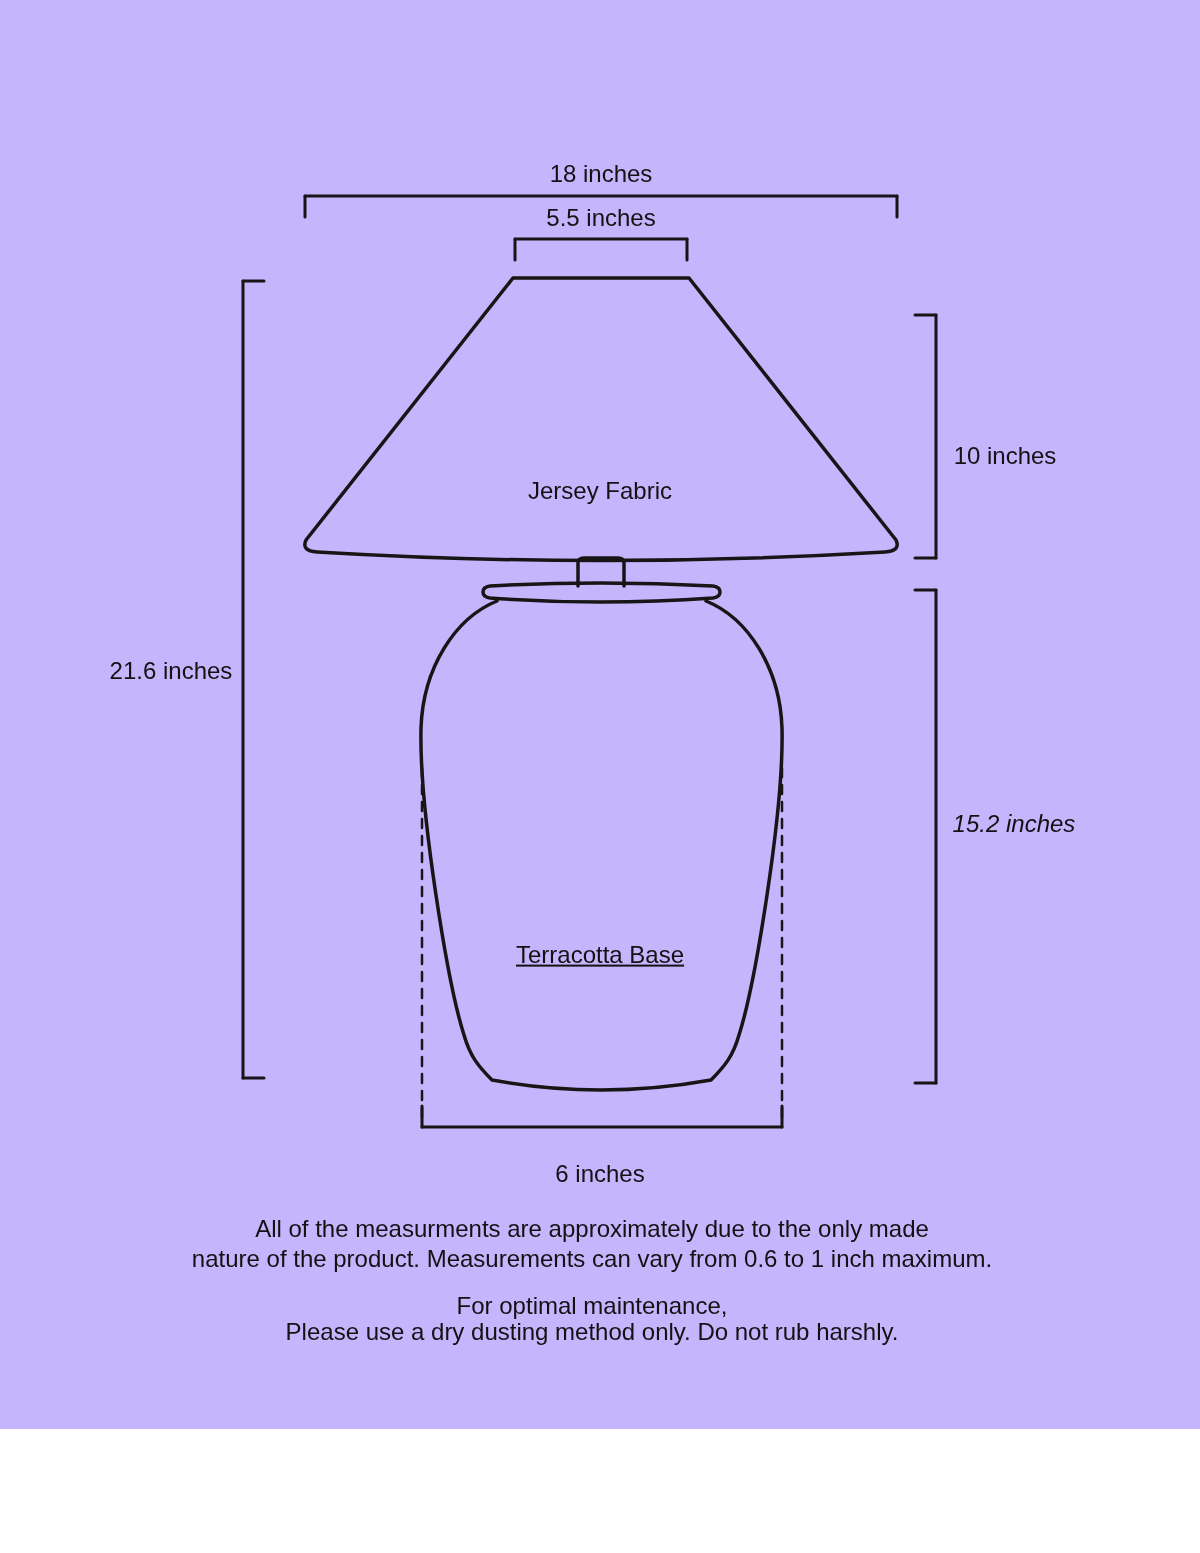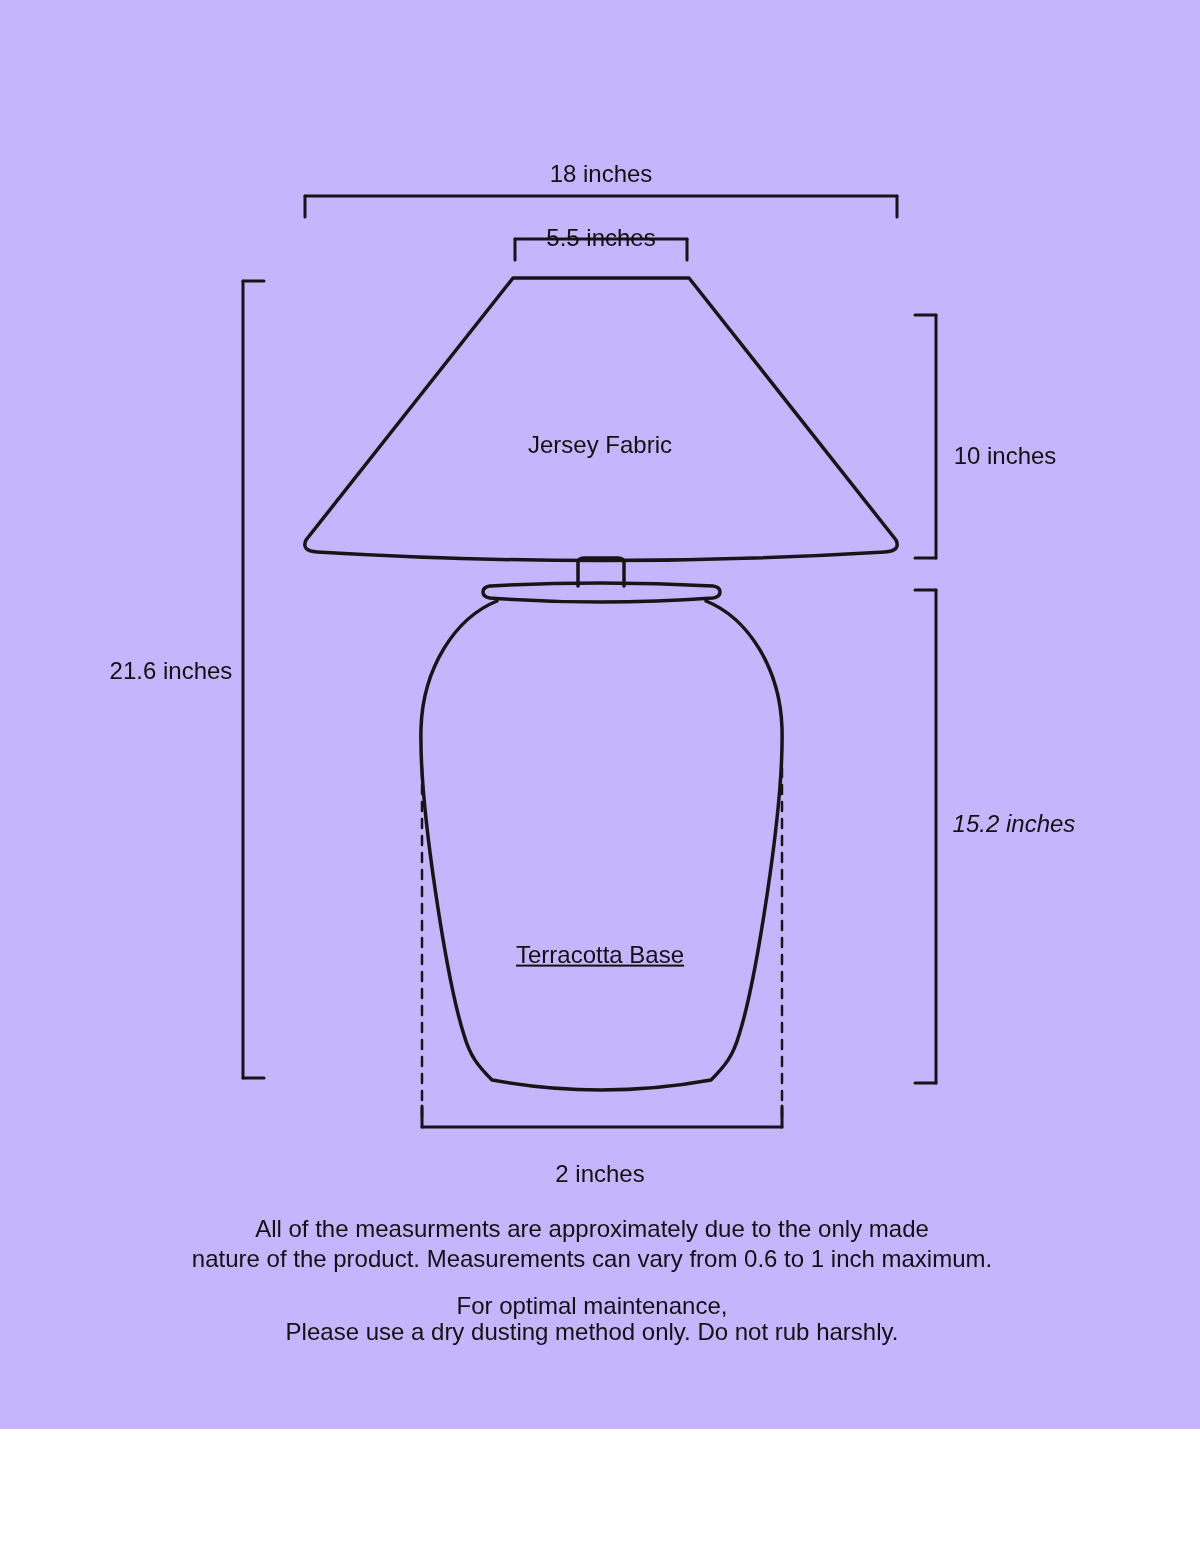--- a/index.html
+++ b/index.html
@@ -117,31 +117,31 @@
              C 419 810 448 985 464 1035
              C 470 1056 478 1066 492 1080
              Q 600 1100 711 1080
              C 725 1066 733 1056 739 1035
              C 755 985 784 810 782 728
              C 780 668 748 618 706 601"></path>
   </svg>
 
   <div class="label" style="left:601px; top:174px;">18 inches</div>
 
-  <div class="label" style="left:601px; top:218px;margin-top:20px;">5.5 inches</div>
+  <div class="label" style="left:601px; top:218px;">5.5 inches</div>
 
   <div class="label" style="left:1005px; top:428px;margin-top:28px;">10 inches</div>
 
   <div class="label" style="left:171px; top:671px;">21.6 inches</div>
 
   <div class="label" style="left:1014px; top:824px;font-style:italic;">15.2 inches</div>
 
-  <div class="label" style="left:600px; top:1174px;">2 inches</div>
+  <div class="label" style="left:600px; top:1174px;">6 inches</div>
 
-  <div class="label" style="left:600px; top:445px;text-align:right;">Jersey Fabric</div>
+  <div class="label" style="left:600px; top:491px;text-align:right;">Jersey Fabric</div>
 
   <div class="label" style="left:600px; top:955px;text-decoration:underline;">Terracotta Base</div>
 
   <div class="note-line" style="left:592px; top:1229px;">All of the measurments are approximately due to the only made</div>
 
   <div class="note-line" style="left:592px; top:1259px;text-align:right;">nature of the product. Measurements can vary from 0.6 to 1 inch maximum.</div>
 
   <div class="note-line" style="left:592px; top:1306px;">For optimal maintenance,</div>
 
   <div class="note-line" style="left:592px; top:1332px;">Please use a dry dusting method only. Do not rub harshly.</div>

